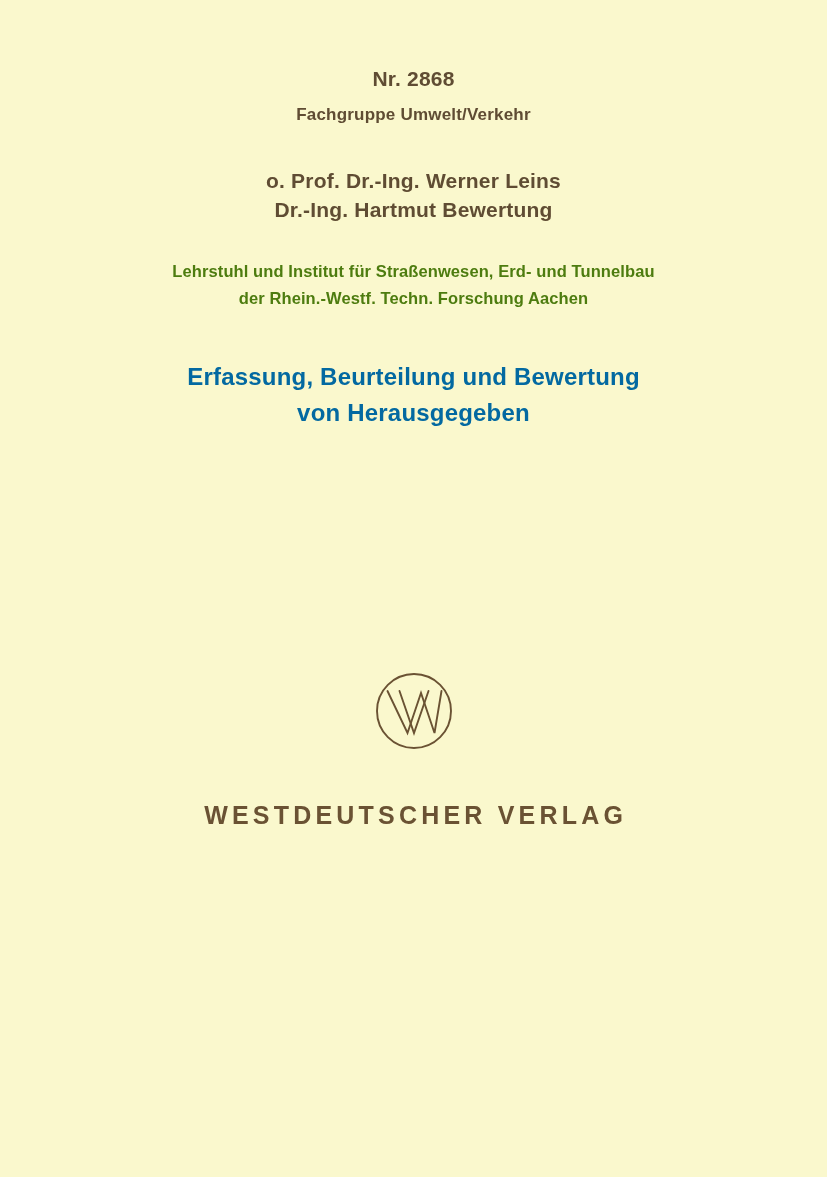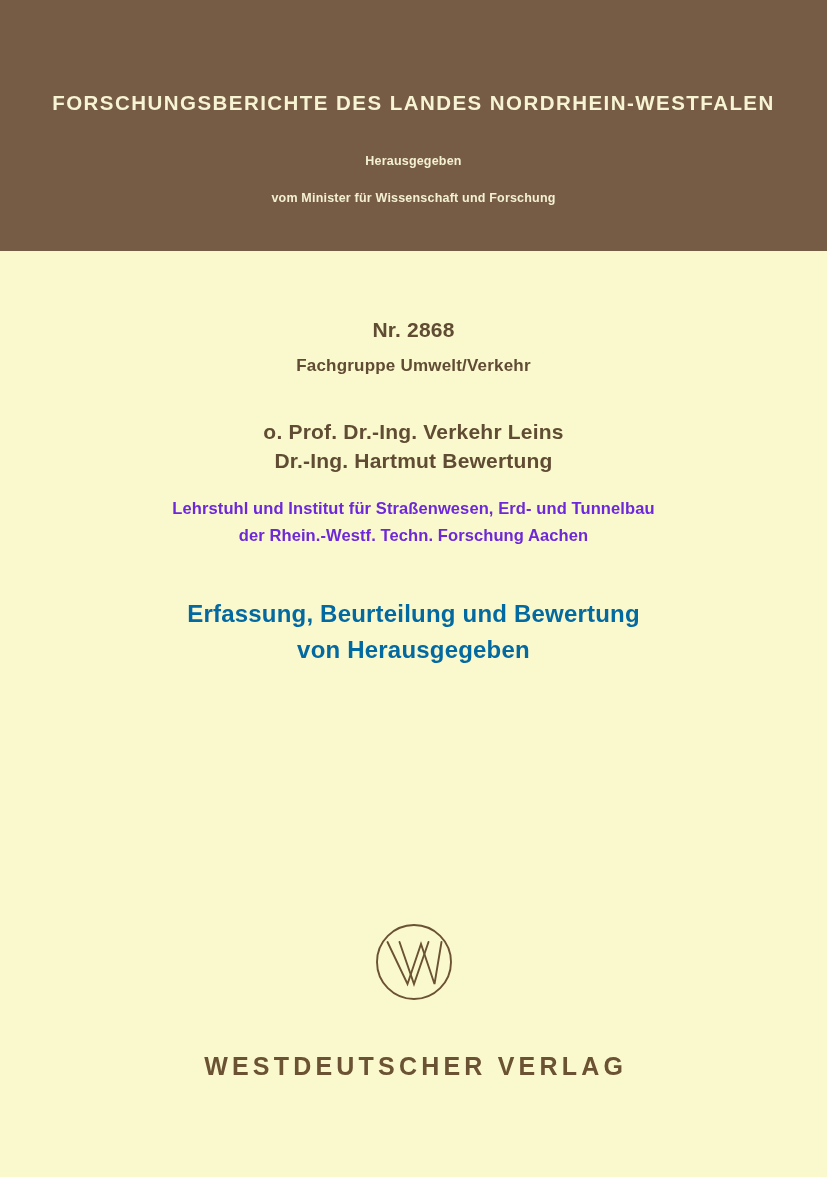--- a/index.html
+++ b/index.html
@@ -98,23 +98,23 @@
     color: #5f4c33;
   }
   .author {
     font-size: 21px;
     font-weight: bold;
     line-height: 29px;
     letter-spacing: 0.2px;
   }
 
   .affiliation-block {
-    margin-top: 20px;
-    text-align: center;
-    color: #6d28d9;
+    margin-top: 34px;
+    text-align: center;
+    color: #4d7c0f;
   }
   .affiliation {
     font-size: 16.5px;
     font-weight: bold;
     line-height: 27px;
     letter-spacing: 0.1px;
   }
 
   .title-block {
     margin-top: 47px;
@@ -152,35 +152,30 @@
     text-indent: 4.2px;
     line-height: 1;
     white-space: nowrap;
   }
 </style>
 </head>
 <body>
 
 <div class="cover">
 
-  <div class="header-band">
-    <div class="series-title">FORSCHUNGSBERICHTE DES LANDES NORDRHEIN-WESTFALEN</div>
-    <div class="publisher-line-1">Herausgegeben</div>
-    <div class="publisher-line-2">vom Minister für Wissenschaft und Forschung</div>
-  </div>
 
   <div class="body-area">
 
     <div class="report-block">
       <div class="report-number">Nr. 2868</div>
       <div class="report-group">Fachgruppe Umwelt/Verkehr</div>
     </div>
 
     <div class="authors-block">
-      <div class="author">o. Prof. Dr.-Ing. Verkehr Leins</div>
+      <div class="author">o. Prof. Dr.-Ing. Werner Leins</div>
       <div class="author">Dr.-Ing. Hartmut Bewertung</div>
     </div>
 
     <div class="affiliation-block">
       <div class="affiliation">Lehrstuhl und Institut für Straßenwesen, Erd- und Tunnelbau</div>
       <div class="affiliation">der Rhein.-Westf. Techn. Forschung Aachen</div>
     </div>
 
     <div class="title-block">
       <div class="main-title">Erfassung, Beurteilung und Bewertung</div>

